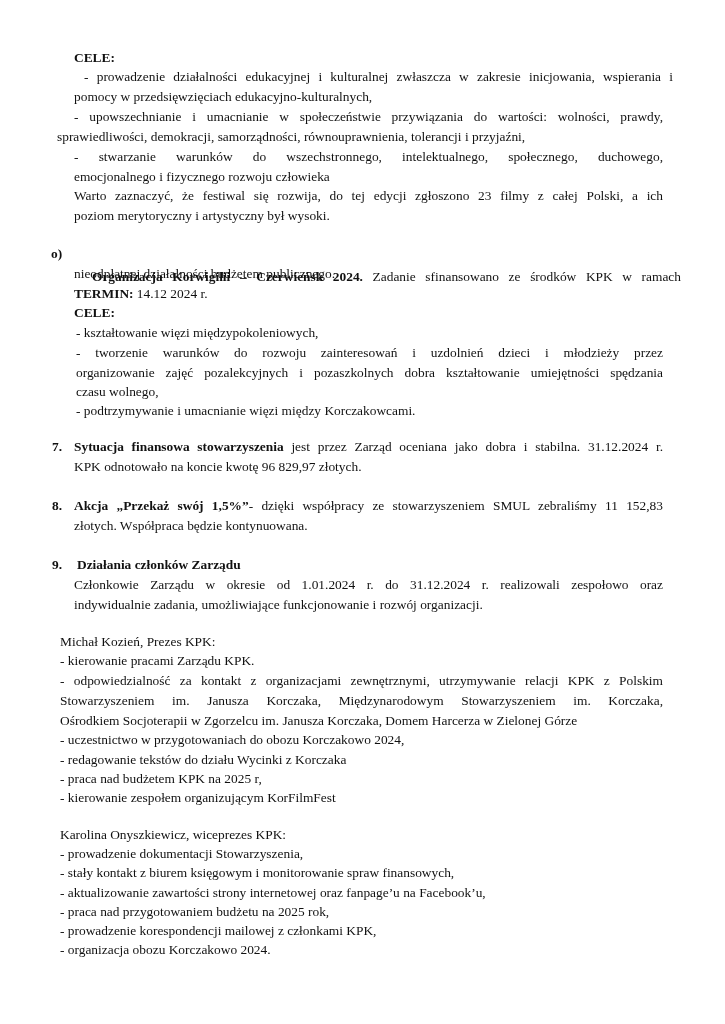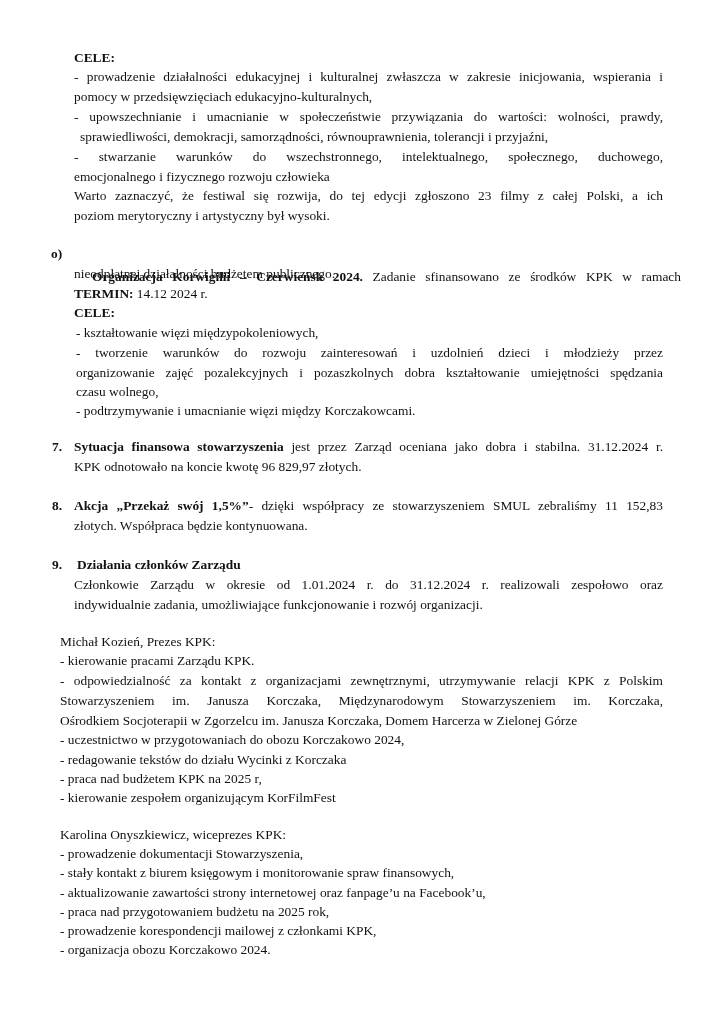--- a/index.html
+++ b/index.html
@@ -7,24 +7,24 @@
          font-family:"Liberation Serif", "DejaVu Serif", serif; color:#111; font-size:13.4px; }
   .line { position:absolute; white-space:nowrap; line-height:18px; }
   .just { text-align:justify; text-align-last:justify; white-space:normal; }
   b { font-weight:bold; }
   .u { }
 </style>
 </head>
 <body>
 
 <div class="line" style="left:74px;top:49px;"><b>CELE:</b></div>
-<div class="line just" style="left:74px;top:68px;width:589px;">- prowadzenie działalności edukacyjnej i kulturalnej zwłaszcza w zakresie inicjowania, wspierania i</div>
+<div class="line just" style="left:84px;top:68px;width:589px;">- prowadzenie działalności edukacyjnej i kulturalnej zwłaszcza w zakresie inicjowania, wspierania i</div>
 <div class="line" style="left:74px;top:88px;">pomocy w przedsięwzięciach edukacyjno-kulturalnych,</div>
 <div class="line just" style="left:74px;top:108px;width:589px;">- upowszechnianie i umacnianie w społeczeństwie przywiązania do wartości: wolności, prawdy,</div>
-<div class="line" style="left:80px;top:128px;">sprawiedliwości, demokracji, samorządności, równouprawnienia, tolerancji i przyjaźni,</div>
+<div class="line" style="left:57px;top:128px;">sprawiedliwości, demokracji, samorządności, równouprawnienia, tolerancji i przyjaźni,</div>
 <div class="line just" style="left:74px;top:148px;width:589px;">- stwarzanie warunków do wszechstronnego, intelektualnego, społecznego, duchowego,</div>
 <div class="line" style="left:74px;top:168px;">emocjonalnego i fizycznego rozwoju człowieka</div>
 <div class="line just" style="left:74px;top:187px;width:589px;">Warto zaznaczyć, że festiwal się rozwija, do tej edycji zgłoszono 23 filmy z całej Polski, a ich</div>
 <div class="line" style="left:74px;top:207px;">poziom merytoryczny i artystyczny był wysoki.</div>
 
 <div class="line" style="left:51px;top:245px;"><b>o)</b></div>
 <div class="line just" style="left:92px;top:245px;width:589px;margin-top:23px;"><b>Organizacja Korwigilii – Czerwieńsk 2024.</b><span> Zadanie sfinansowano ze środków KPK w ramach</span></div>
 <div class="line" style="left:74px;top:265px;">nieodpłatnej działalności budżetem publicznego.</div>
 <div class="line" style="left:74px;top:285px;"><b>TERMIN:</b><span> 14.12 2024 r.</span></div>
 <div class="line" style="left:74px;top:304px;"><b>CELE:</b></div>

